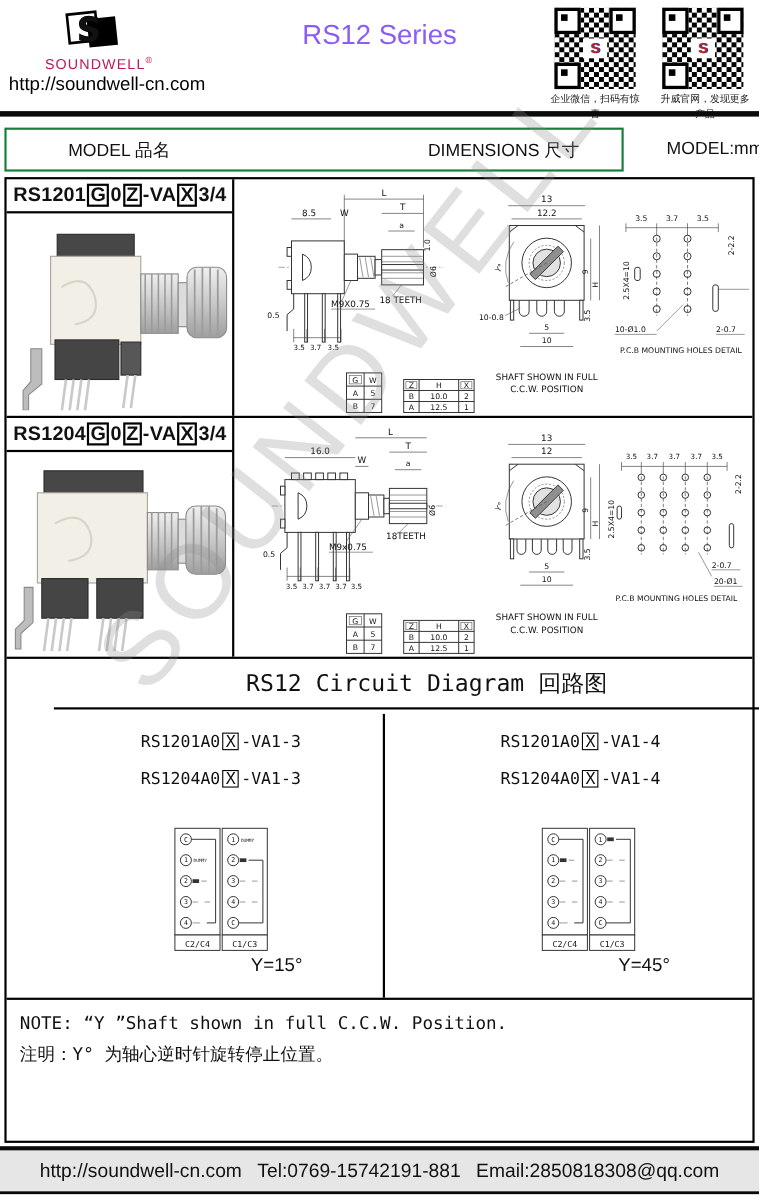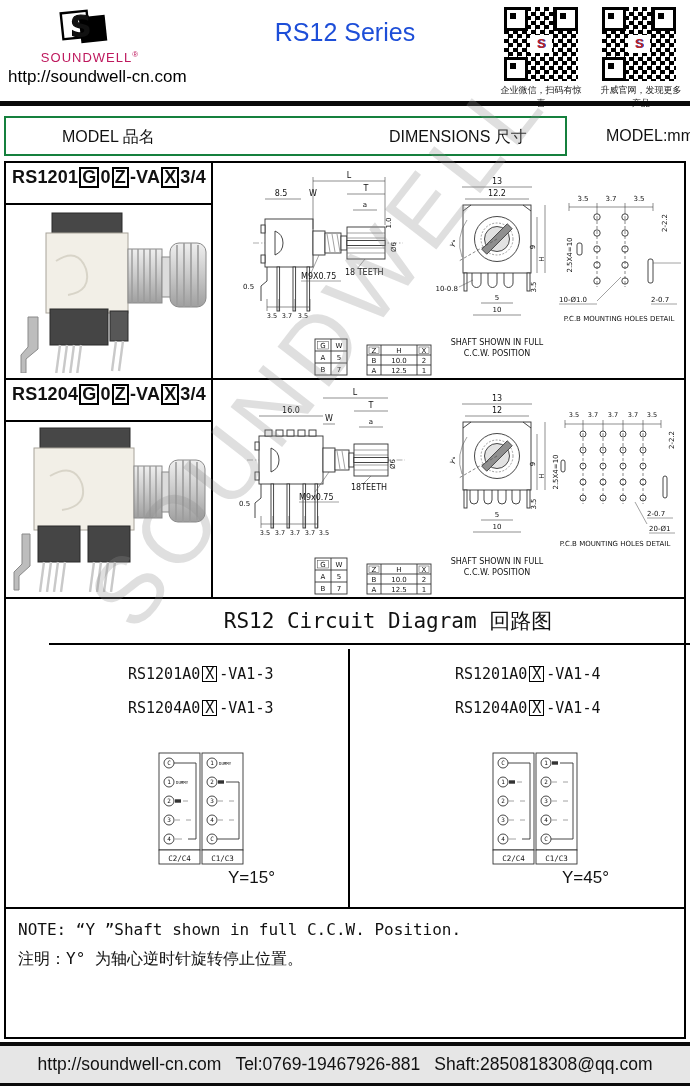--- a/index.html
+++ b/index.html
@@ -3,39 +3,39 @@
 <meta charset="utf-8">
 <style>
   html,body{margin:0;padding:0;background:#fff;}
   .page{position:relative;width:690px;height:1086px;background:#fff;overflow:hidden;
         font-family:"Liberation Sans",sans-serif;color:#111;}
   .abs{position:absolute;}
   
   .brand{font-size:13px;letter-spacing:1px;color:#be185d;}
   .regmark{font-size:8px;vertical-align:super;}
   .site{font-size:17px;color:#000;}
-  .title-main{font-size:25px;color:#1d4ed8;}
+  .title-main{font-size:25px;color:#8b5cf6;}
   .title-sub{font-size:19px;letter-spacing:1px;}
   .qr{width:74px;height:74px;background:repeating-conic-gradient(#000 0% 25%,#fff 0% 50%);
       background-size:9px 9px;position:absolute;outline:1px solid #fff;}
   .finder{position:absolute;width:18px;height:18px;border:3px solid #000;background:#fff;}
   .finder::after{content:"";position:absolute;left:3px;top:3px;width:6px;height:6px;background:#000;}
   .qr-logo{position:absolute;left:26px;top:28px;width:22px;height:18px;background:#fff;
            font-size:13px;font-weight:bold;color:#c3241e;text-align:center;line-height:18px;
            text-shadow:1px 0 0 #1a3bd2;}
   .qr-cap{font-size:9px;color:#222;width:86px;text-align:center;}
   .hbar{left:0;width:690px;height:5px;background:#0a0a0a;}
   
   .spec-box{left:4px;top:116px;width:563px;height:40px;border:2px solid #15803d;box-sizing:border-box;}
   .spec-box span{position:absolute;top:9px;font-size:16px;}
   
   .main{left:4px;top:161px;width:682px;height:878px;border:2px solid #000;box-sizing:border-box;}
   .mrow{position:absolute;left:0;width:678px;box-sizing:border-box;border-bottom:2px solid #000;}
   .photo-col{position:absolute;left:0;top:0;width:207px;height:100%;border-right:2px solid #000;box-sizing:border-box;}
-  .model-label{position:absolute;left:0;top:0;width:100%;height:42px;border-bottom:2px solid #000;
+  .model-label{position:absolute;left:0;top:0;width:100%;height:31px;border-bottom:2px solid #000;
                box-sizing:border-box;font-weight:bold;font-size:18px;padding:4px 0 0 6px;letter-spacing:.2px;}
   .bx{display:inline-block;border:2px solid #000;padding:0 1px;line-height:17px;margin:0 1px;}
   .draw-col{position:absolute;left:209px;top:0;width:469px;height:100%;}
   svg text{font-family:"DejaVu Sans",sans-serif;fill:#111;}
   .ln{stroke:#333;stroke-width:.9;fill:none;}
   .lnf{stroke:#333;stroke-width:.9;fill:#fff;}
   .thin{stroke:#555;stroke-width:.55;fill:none;}
   .dim{stroke:#444;stroke-width:.6;fill:none;}
   .cl{stroke:#777;stroke-width:.6;stroke-dasharray:6 2 1.5 2;fill:none;}
   .dash{stroke:#555;stroke-width:.7;stroke-dasharray:3 2;fill:none;}
@@ -662,17 +662,17 @@
     <div>
       <div class="note-line" style="top:757px;">NOTE: “Y ”Shaft shown in full C.C.W. Position.</div>
       <div class="note-line" style="top:786px;">注明：Y° 为轴心逆时针旋转停止位置。</div>
     </div>
   </div>
 
   <div class="watermark">SOUNDWELL</div>
 
   <div class="abs fline" style="top:1042px;height:4px;"></div>
   <div class="abs footer-bar">
-    <span>http://soundwell-cn.com</span><span>Tel:0769-19467926-881</span><span>Shaft:2850818308@qq.com</span>
+    <span>http://soundwell-cn.com</span><span>Tel:0769-15742191-881</span><span>Email:2850818308@qq.com</span>
   </div>
   <div class="abs fline" style="top:1083px;height:3px;"></div>
 
 </div>
 
 </body></html>

